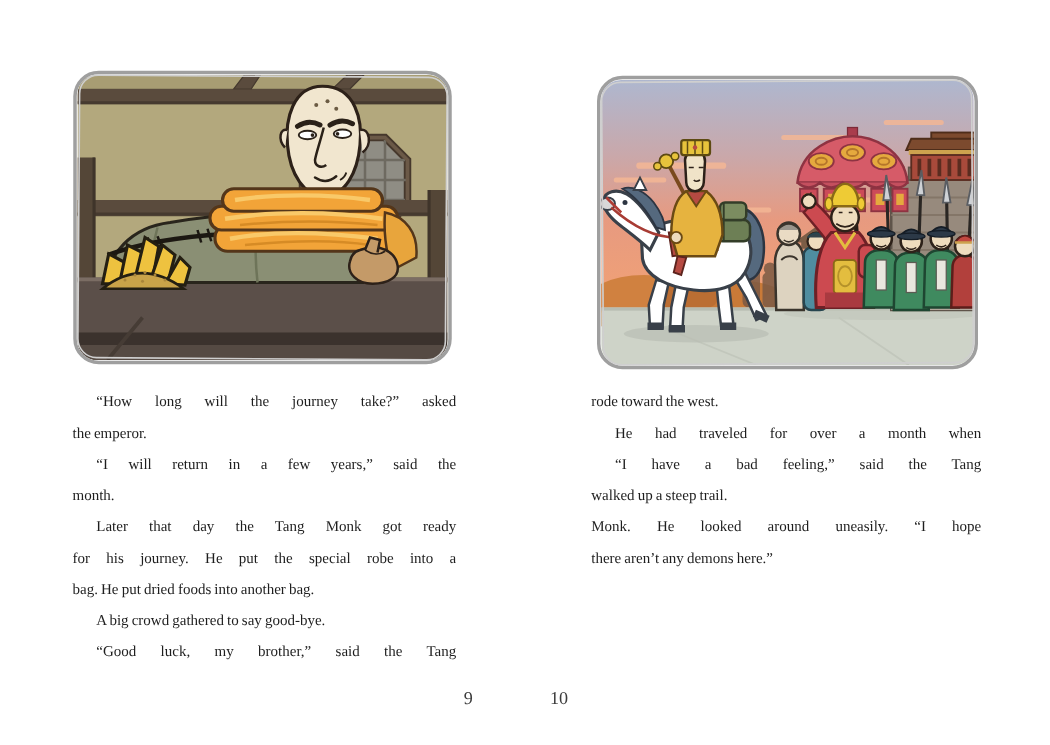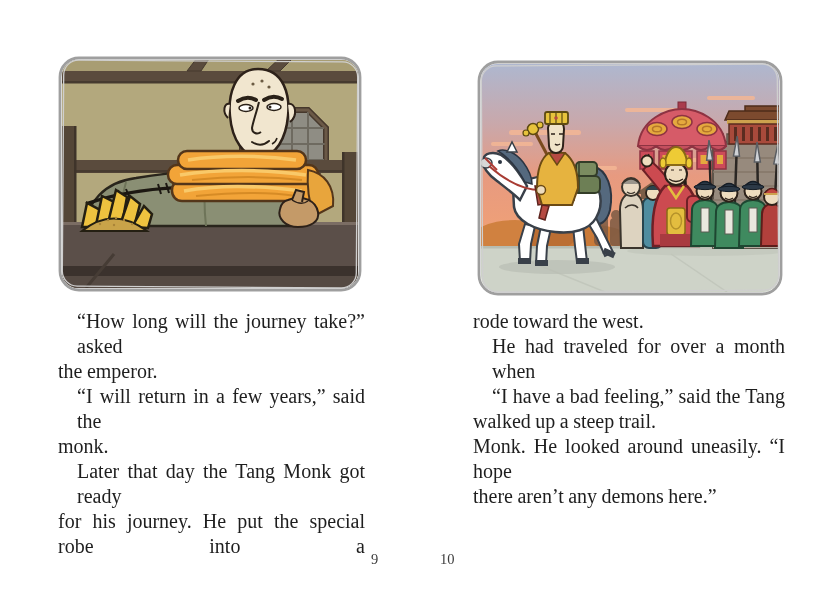--- a/index.html
+++ b/index.html
@@ -9,21 +9,21 @@
     background:#ffffff;
     font-family:"Liberation Serif","DejaVu Serif",serif;
     color:#1e1e1e;
     overflow:hidden;
   }
   figure.illo{position:absolute;margin:0;padding:0;}
   #illo-left{left:56px;top:54px;width:308px;height:240px;}
   #illo-right{left:475px;top:58px;width:310px;height:240px;}
   .textcol{
     position:absolute;
-    font-size:20px;
+    font-size:12px;
     line-height:25px;
     word-spacing:-0.5px;
   }
   #text-left{left:58px;top:309px;width:307px;}
   #text-right{left:473px;top:309px;width:312px;}
   .line{white-space:normal;}
   .line.just{text-align:justify;text-align-last:justify;}
   .line.indent{padding-left:19px;}
   .pagenum{
     position:absolute;top:551px;
@@ -408,23 +408,26 @@
     <rect x="4" y="4" width="302" height="232" rx="19" stroke="#9f9f9f" stroke-width="2.8"></rect>
     <rect x="7" y="7" width="296" height="226" rx="15" stroke="#cfcfcf" stroke-width="1.3" transform="rotate(-0.4 155 120)"></rect>
   </g>
 </svg>
 </figure>
 
 <div class="textcol" id="text-left">
     <div class="line just indent">“How long will the journey take?” asked</div>
     <div class="line">the emperor.</div>
     <div class="line just indent">“I will return in a few years,” said the</div>
-    <div class="line">monk.</div>
+    <div class="line">month.</div>
     <div class="line just indent">Later that day the Tang Monk got ready</div>
     <div class="line just">for his journey. He put the special robe into a</div>
+    <div class="line">bag. He put dried foods into another bag.</div>
+    <div class="line indent">A big crowd gathered to say good-bye.</div>
+    <div class="line just indent">“Good luck, my brother,” said the Tang</div>
   </div>
 <div class="textcol" id="text-right">
     <div class="line">rode toward the west.</div>
     <div class="line just indent">He had traveled for over a month when</div>
     <div class="line just indent">“I have a bad feeling,” said the Tang</div>
     <div class="line">walked up a steep trail.</div>
     <div class="line just">Monk. He looked around uneasily. “I hope</div>
     <div class="line">there aren’t any demons here.”</div>
   </div>
 

